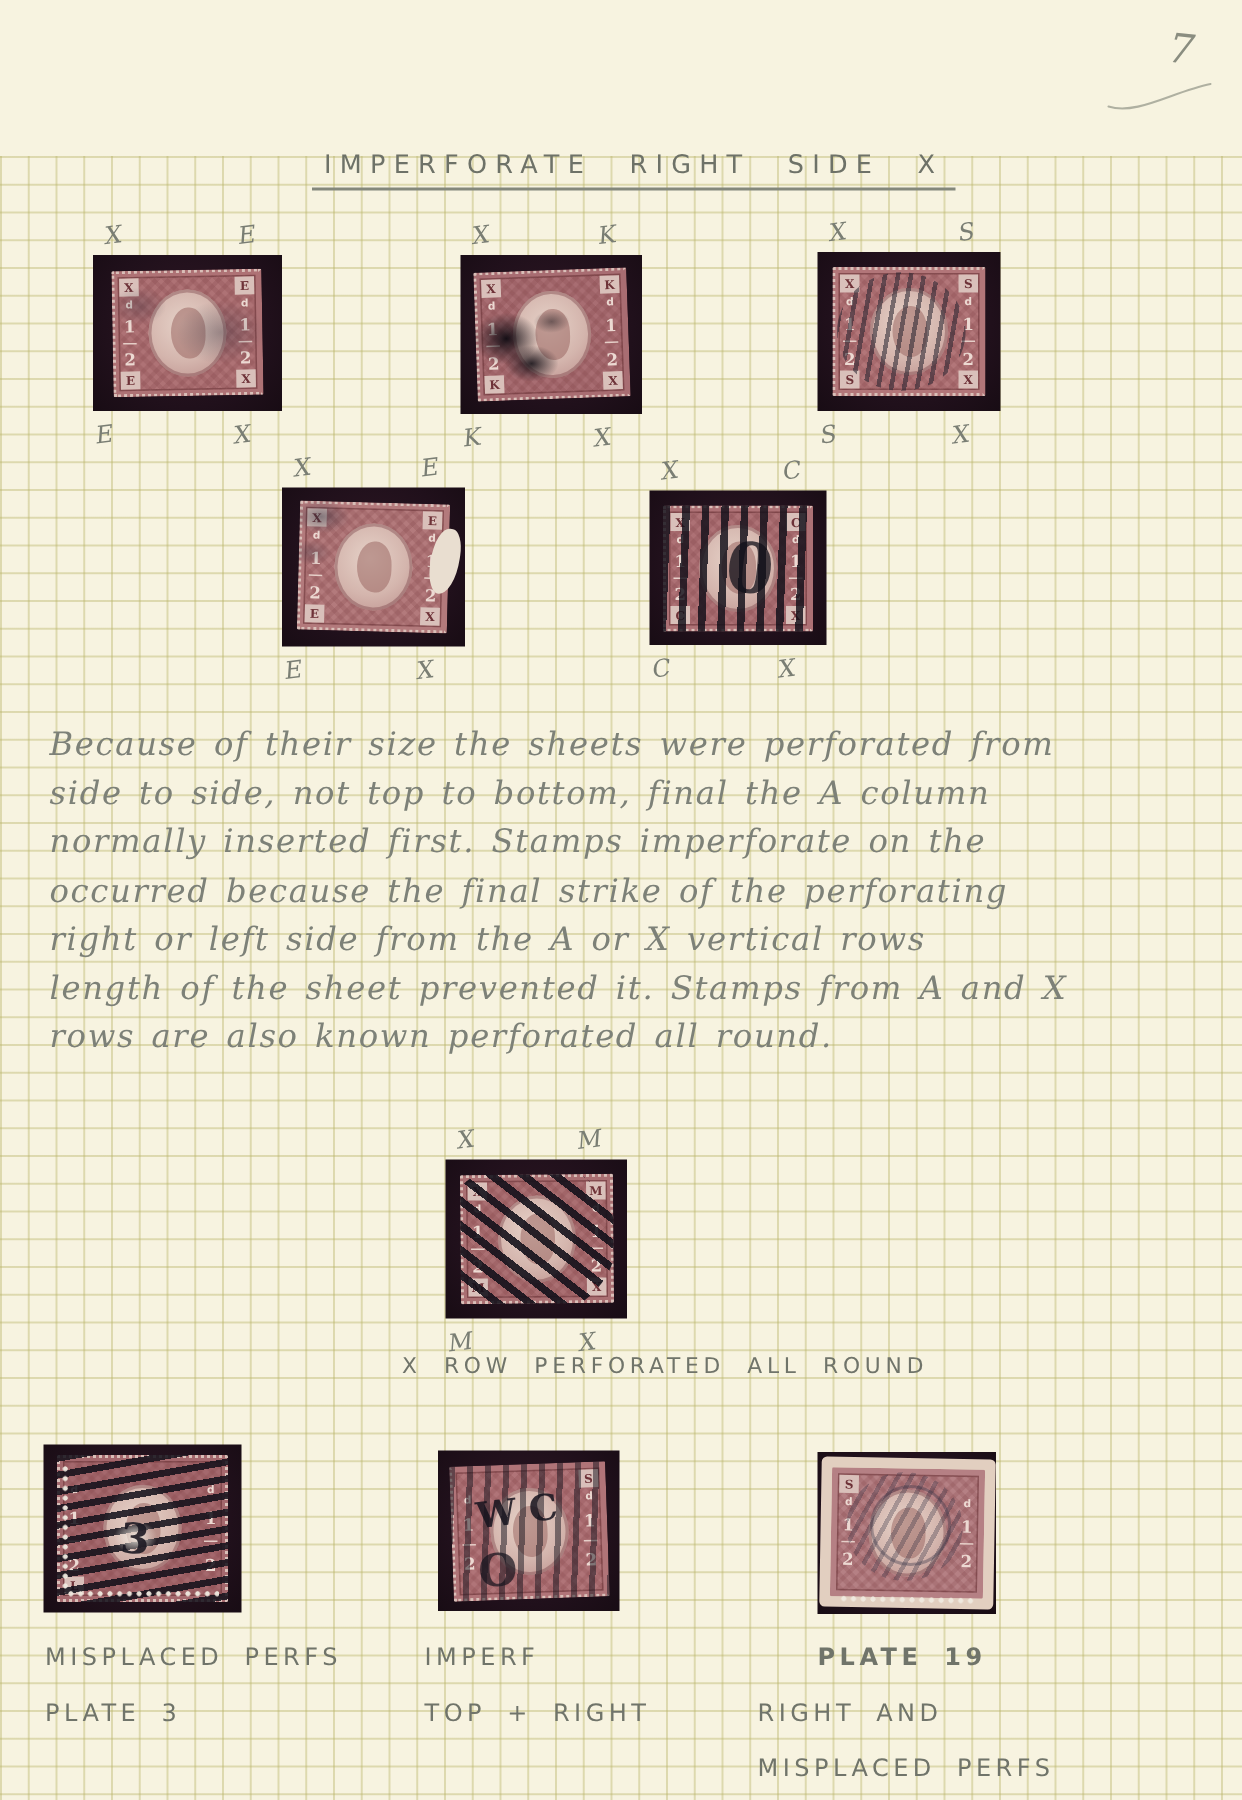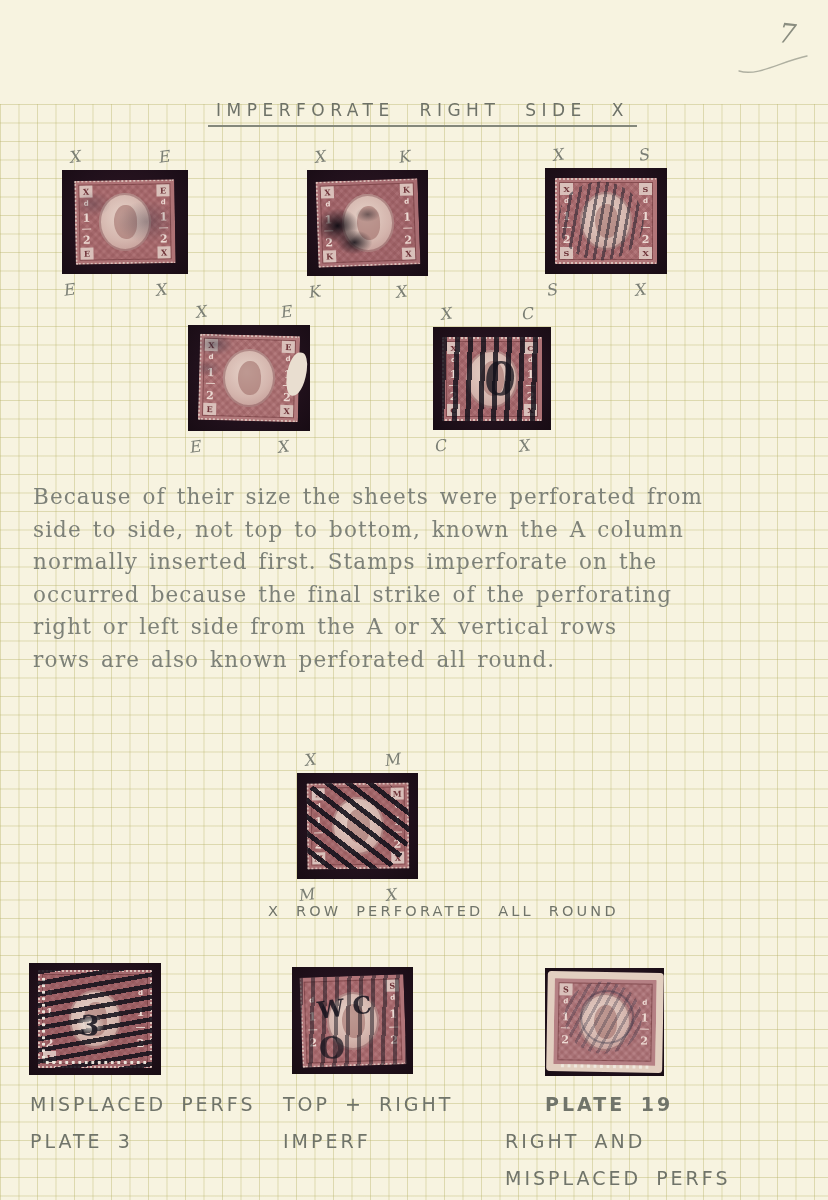--- a/index.html
+++ b/index.html
@@ -24,32 +24,32 @@
   .flourish{position:absolute;right:18px;top:52px;opacity:.65;}
   .title{
     position:absolute;left:208px;top:100px;
     font-size:17px;letter-spacing:5.5px;word-spacing:14px;
     color:#6e7268;padding:0 8px 5px 8px;
     border-bottom:2px solid #84887c;white-space:nowrap;
   }
   
   .hand-par{position:absolute;left:33px;top:481px;width:690px;}
   .hand-line{
-    font-family:"DejaVu Serif", serif;
+    font-family:"DejaVu Serif", serif;font-style:italic;
     font-size:21.5px;line-height:32.5px;letter-spacing:1.1px;word-spacing:3px;
     color:#7d8178;white-space:nowrap;
   }
   
   .caption{
     position:absolute;color:#70746a;font-size:14.5px;
     letter-spacing:3.2px;word-spacing:7px;white-space:nowrap;text-align:right;
   }
   .caption-block{position:absolute;}
   .caption-line{
-    color:#70746a;font-size:19px;letter-spacing:3px;word-spacing:6px;
+    color:#70746a;font-size:16px;letter-spacing:3px;word-spacing:6px;
     line-height:37px;white-space:nowrap;
   }
   
   .stamp-unit{position:absolute;}
   .mount{
     position:absolute;inset:0;
     background:radial-gradient(circle at 50% 45%, #2e1724 0%, #20101b 65%, #180c14 100%);
   }
   .stamp-body{
     position:absolute;left:50%;top:50%;
@@ -116,36 +116,37 @@
 
 <div class="page-number">7</div>
 <svg class="flourish" width="74" height="26" viewBox="0 0 74 26">
   <path d="M3 19 C 22 25, 46 9, 71 4" fill="none" stroke="#8a8d80" stroke-width="1.4" stroke-linecap="round"></path>
 </svg>
 
 <div class="title">IMPERFORATE RIGHT SIDE X</div>
 
 <div class="hand-par">
     <div class="hand-line">Because of their size the sheets were perforated from</div>
-    <div class="hand-line">side to side, not top to bottom, known the A column</div>
+    <div class="hand-line">side to side, not top to bottom, final the A column</div>
     <div class="hand-line">normally inserted first. Stamps imperforate on the</div>
     <div class="hand-line">occurred because the final strike of the perforating</div>
     <div class="hand-line">right or left side from the A or X vertical rows</div>
+    <div class="hand-line">length of the sheet prevented it. Stamps from A and X</div>
     <div class="hand-line">rows are also known perforated all round.</div>
   </div>
 
 <div class="caption" style="left:268px;top:903px;">X ROW PERFORATED ALL ROUND</div>
 
 <div class="caption-block" style="left: 30px; top: 1086px;">
     <div class="caption-line">MISPLACED PERFS</div>
     <div class="caption-line">PLATE 3</div>
   </div>
 <div class="caption-block" style="left: 283px; top: 1086px;">
+    <div class="caption-line">IMPERF</div>
     <div class="caption-line">TOP + RIGHT</div>
-    <div class="caption-line">IMPERF</div>
   </div>
 <div class="caption-block" style="left: 505px; top: 1086px;">
     <div class="caption-line" style="padding-left: 40px; font-weight: bold;">PLATE 19</div>
     <div class="caption-line">RIGHT AND</div>
     <div class="caption-line">MISPLACED PERFS</div>
   </div>
 <div class="stamp-unit" style="left: 62px; top: 170px; width: 126px; height: 104px;">
     <span class="pl pl-al">X</span>
     <span class="pl pl-ar">E</span>
     <span class="pl pl-bl">E</span>

